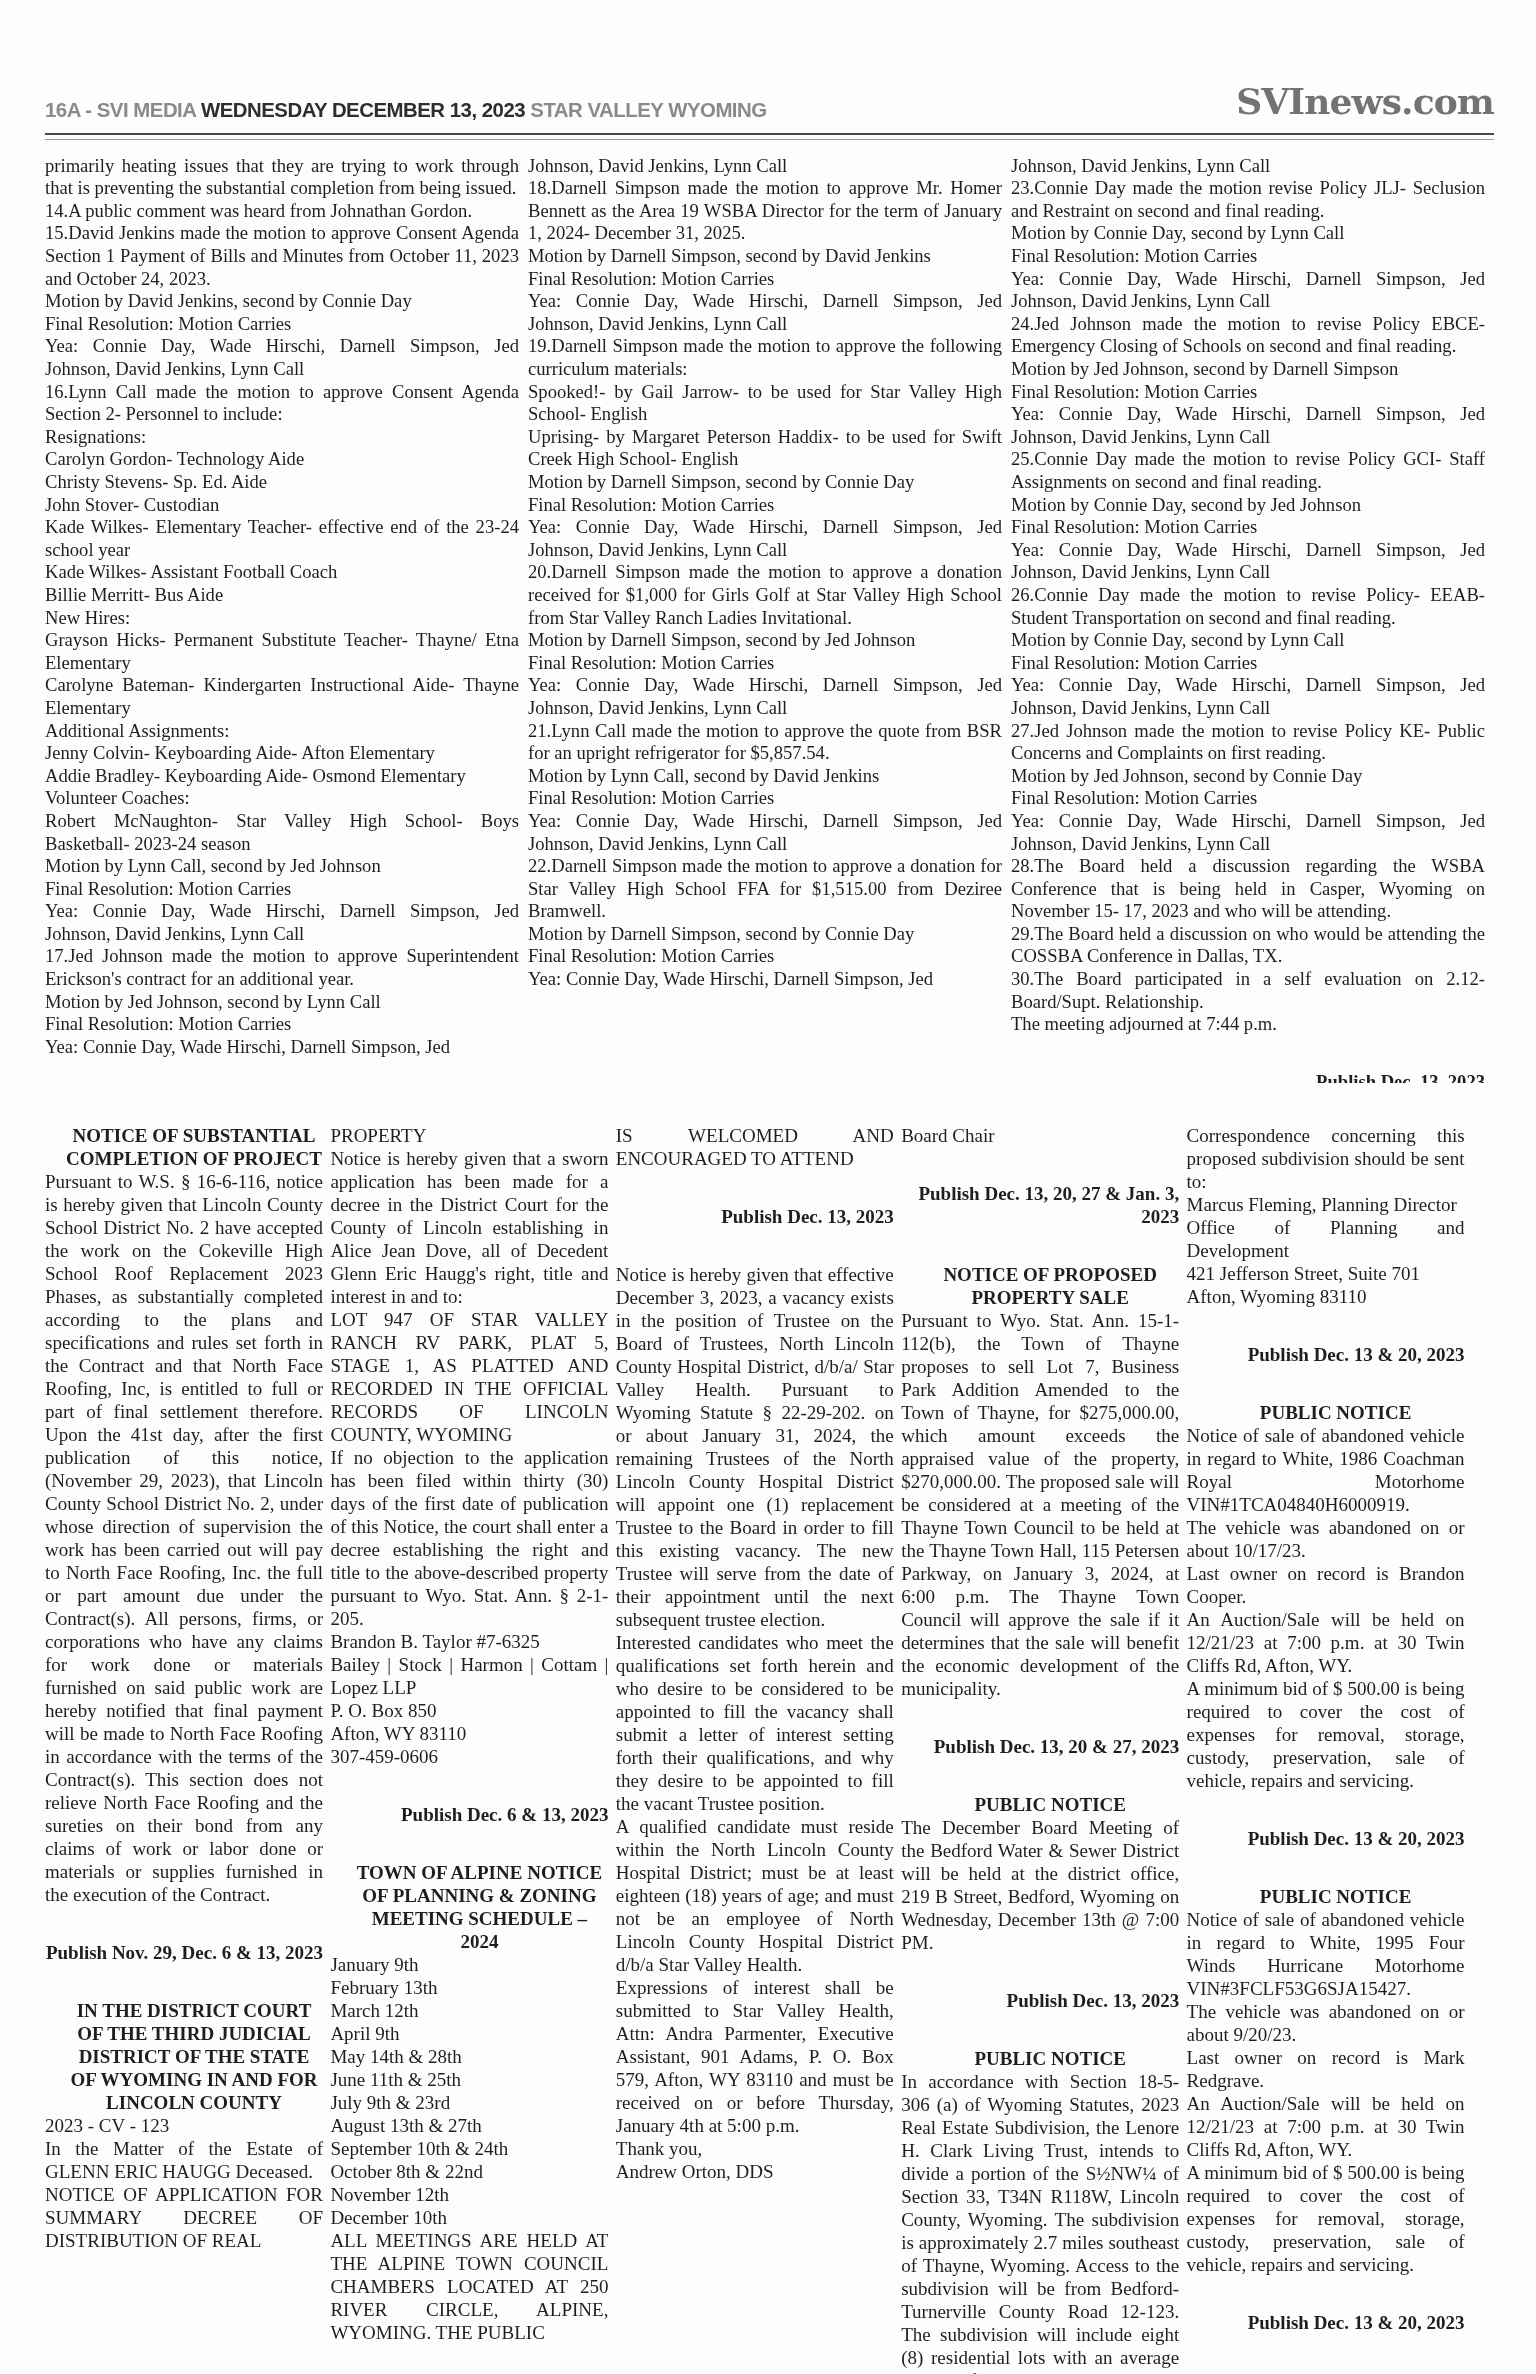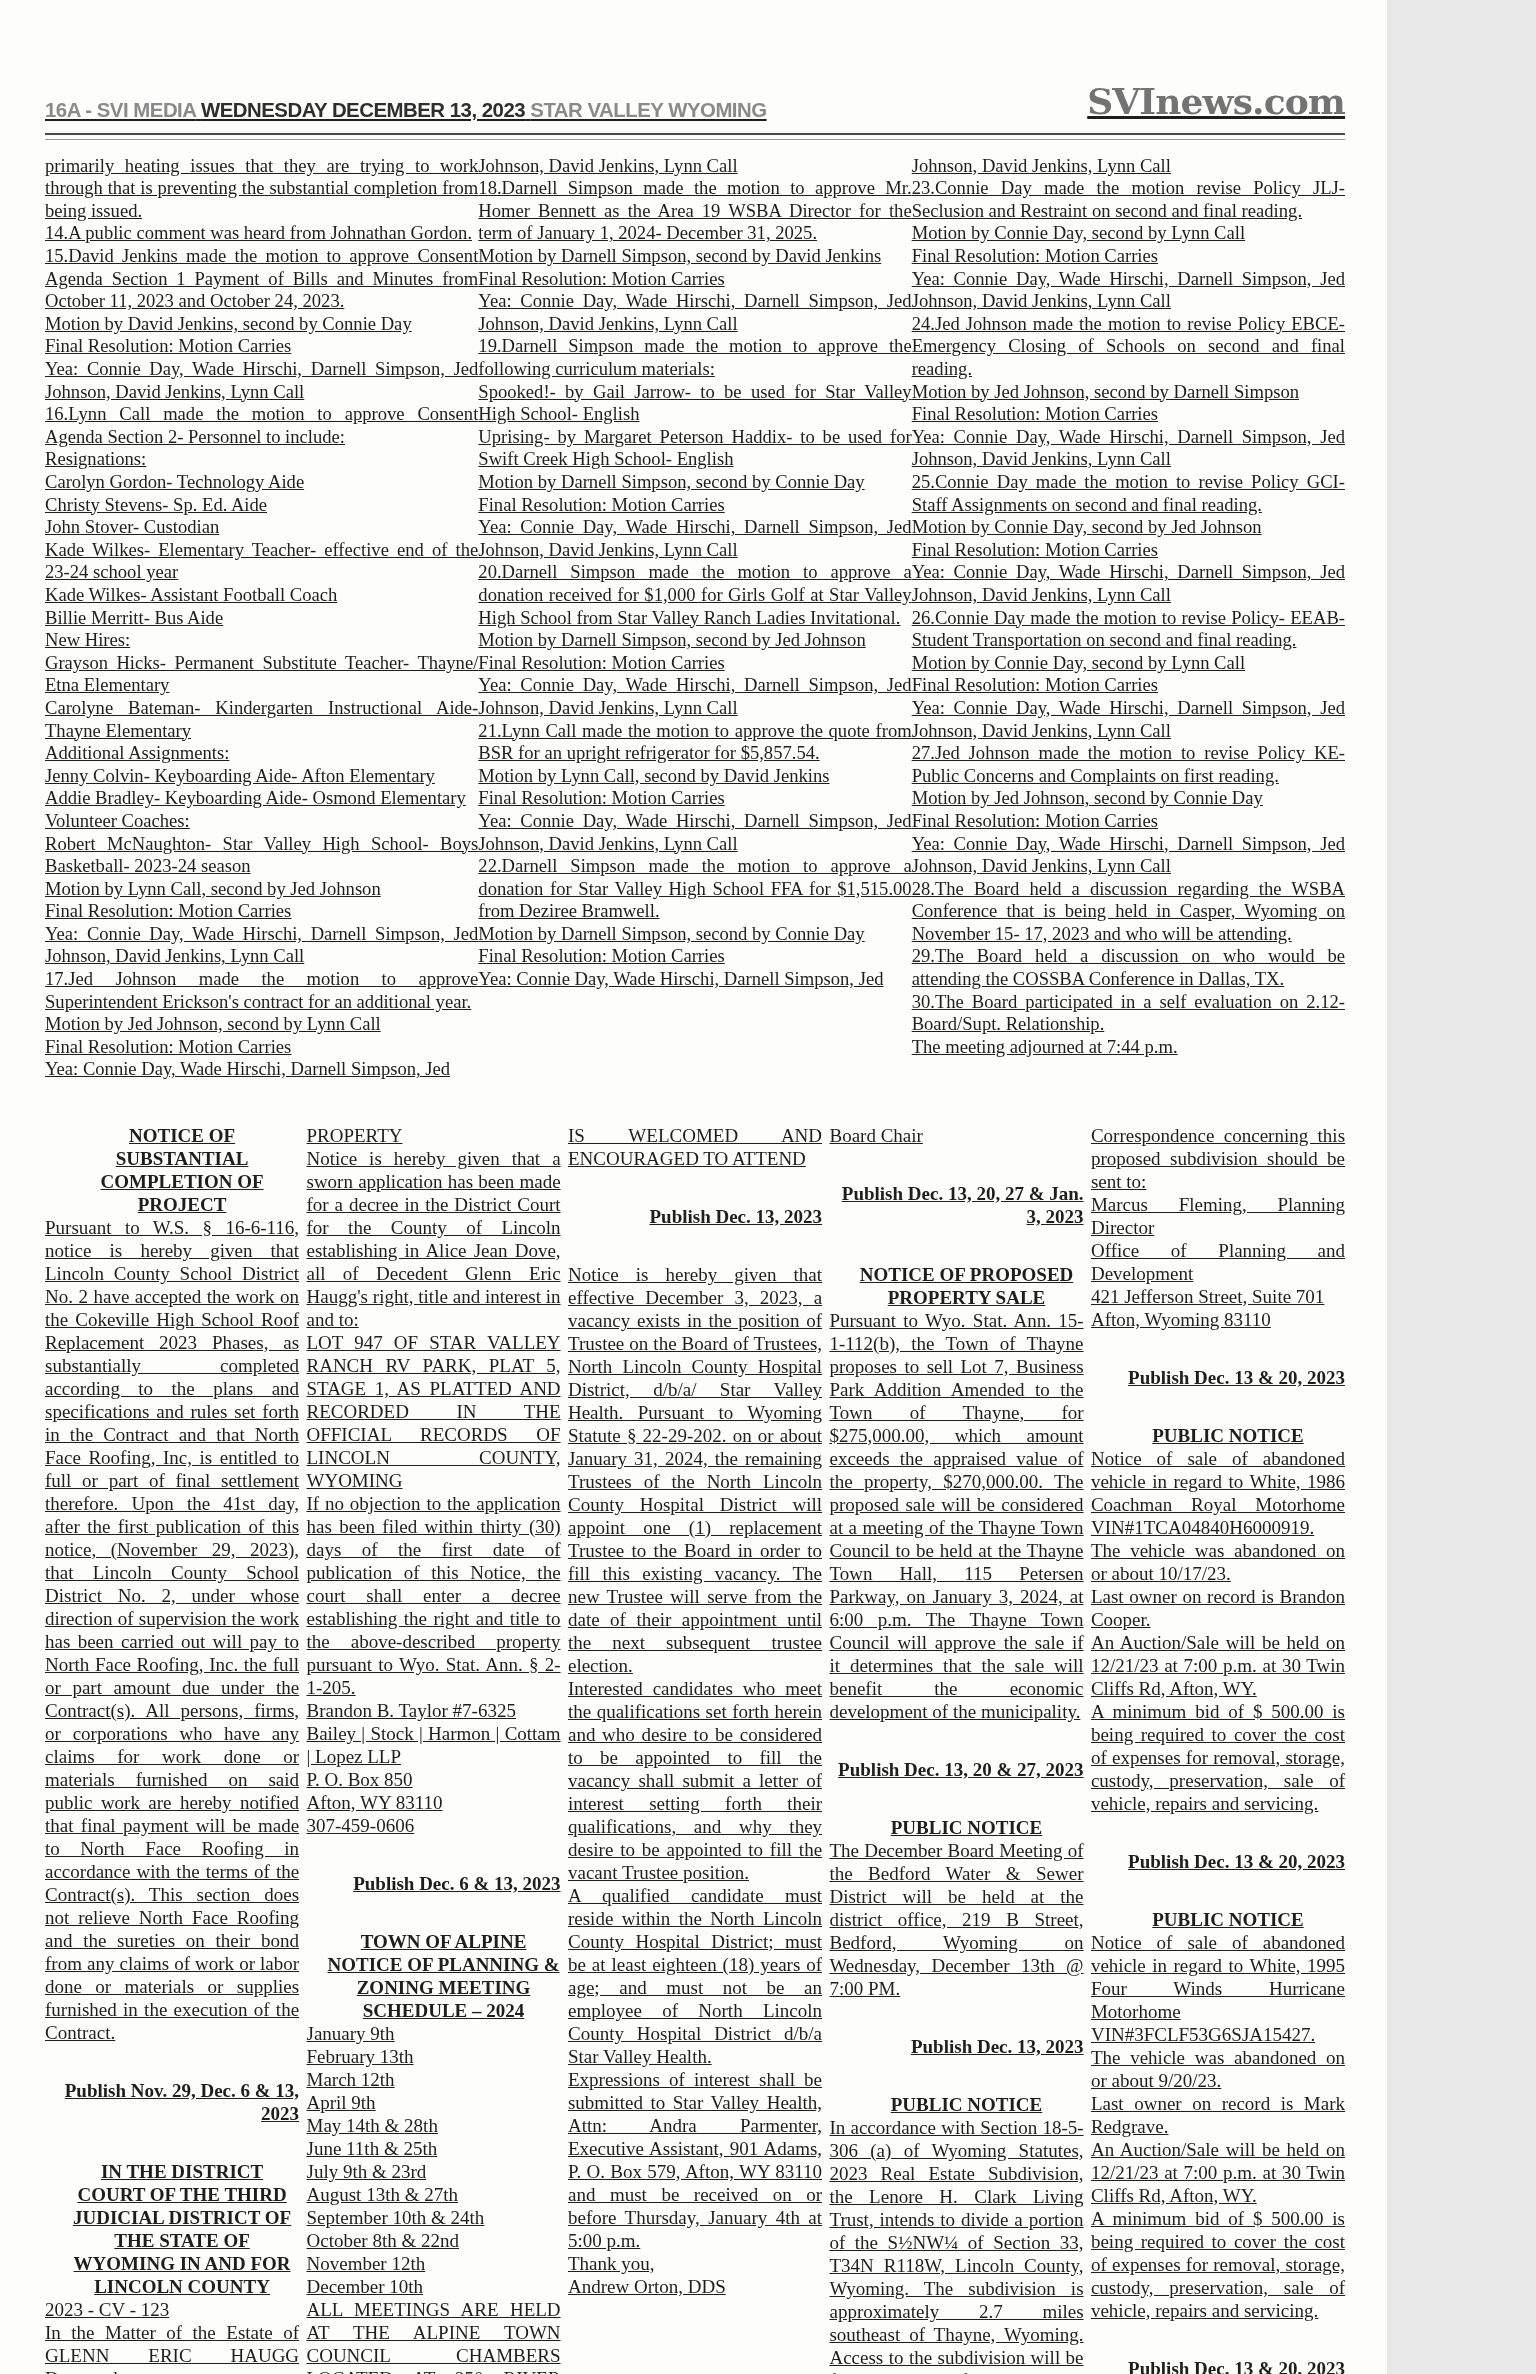--- a/index.html
+++ b/index.html
@@ -1,39 +1,38 @@
 <!DOCTYPE html>
 <html style="font-size:15px"><head>
 <meta charset="utf-8">
 <style>
   html,body{margin:0;padding:0;background:#e8e8e8;}
   .page{
     position:relative;
-    width:1387px;height:2375px;
+    width:1536px;height:2375px;
     background:#fdfdfc;
     overflow:hidden;
     color:#1e1e1e;
     font-family:"Liberation Serif","DejaVu Serif",serif;
-    text-decoration:underline;
   }
   header{padding:80px 42px 0 45px;}
   .masthead-line{display:flex;justify-content:space-between;align-items:flex-end;}
   .mast-left{
     font-family:"Liberation Sans","DejaVu Sans",sans-serif;
     font-size:20.4px;letter-spacing:-0.5px;color:#8a8a8a;font-weight:bold;
     white-space:nowrap;
   }
   .mast-left .date{color:#2e2e2e;}
   .site{
     font-family:"DejaVu Serif","Liberation Serif",serif;
     font-weight:bold;font-size:36px;color:#737373;letter-spacing:-0.9px;
   }
   .rule{margin-top:11px;height:3.7px;border-top:2.8px solid #4a4a4a;border-bottom:0.9px solid #9a9a9a;}
   .top-section{
-    display:flex;gap:0;
+    display:flex;gap:9px;
     padding:15px 42px 0 45px;
     height:928px;overflow:hidden;
   }
   .top-col{width:474px;font-size:18.6px;line-height:22.6px;}
   .legal-section{
     display:flex;gap:7.4px;
     padding:41px 42px 0 45px;
     height:1275px;overflow:hidden;
   }
   .legal-col{width:278px;font-size:19px;line-height:23px;}

